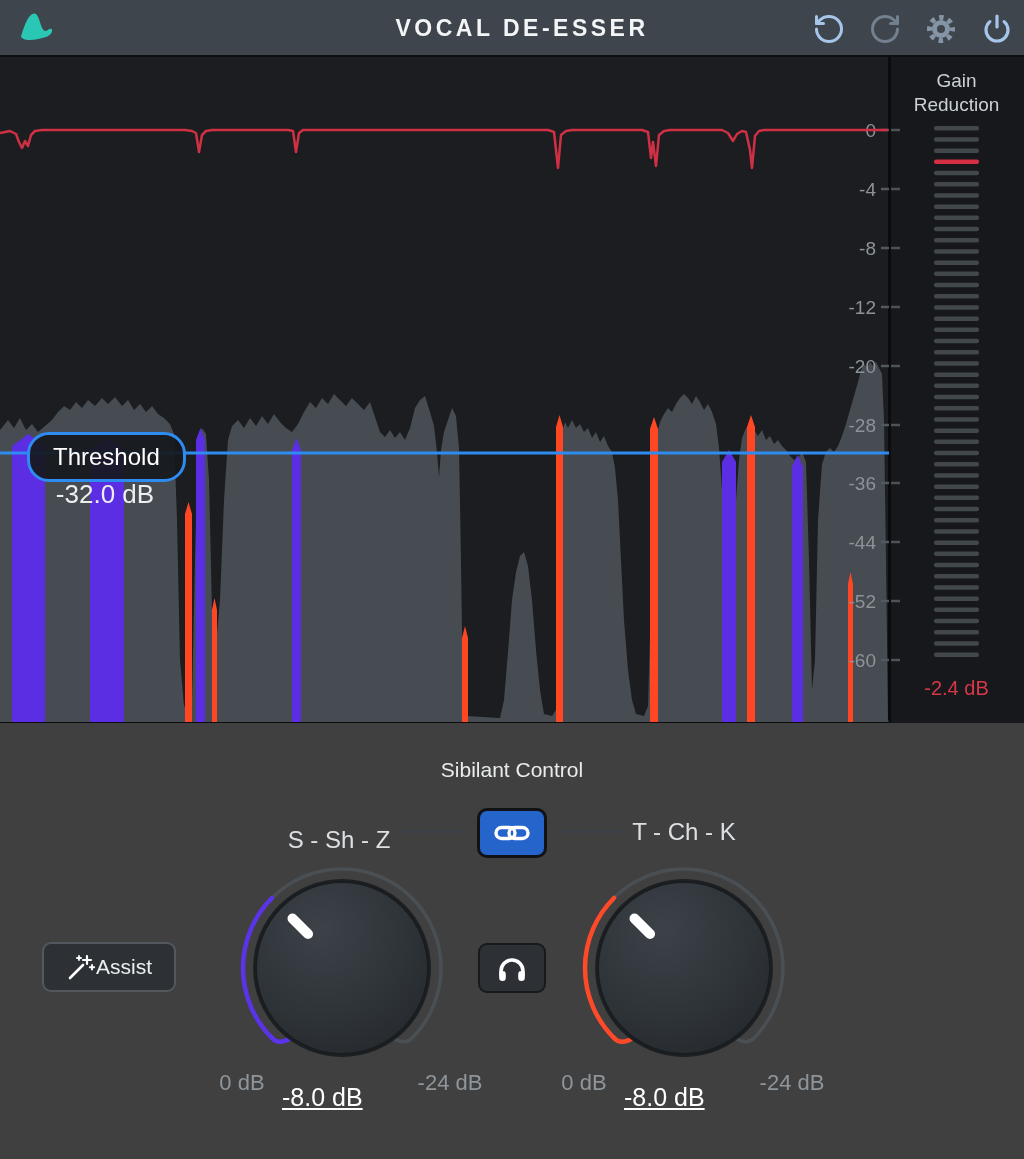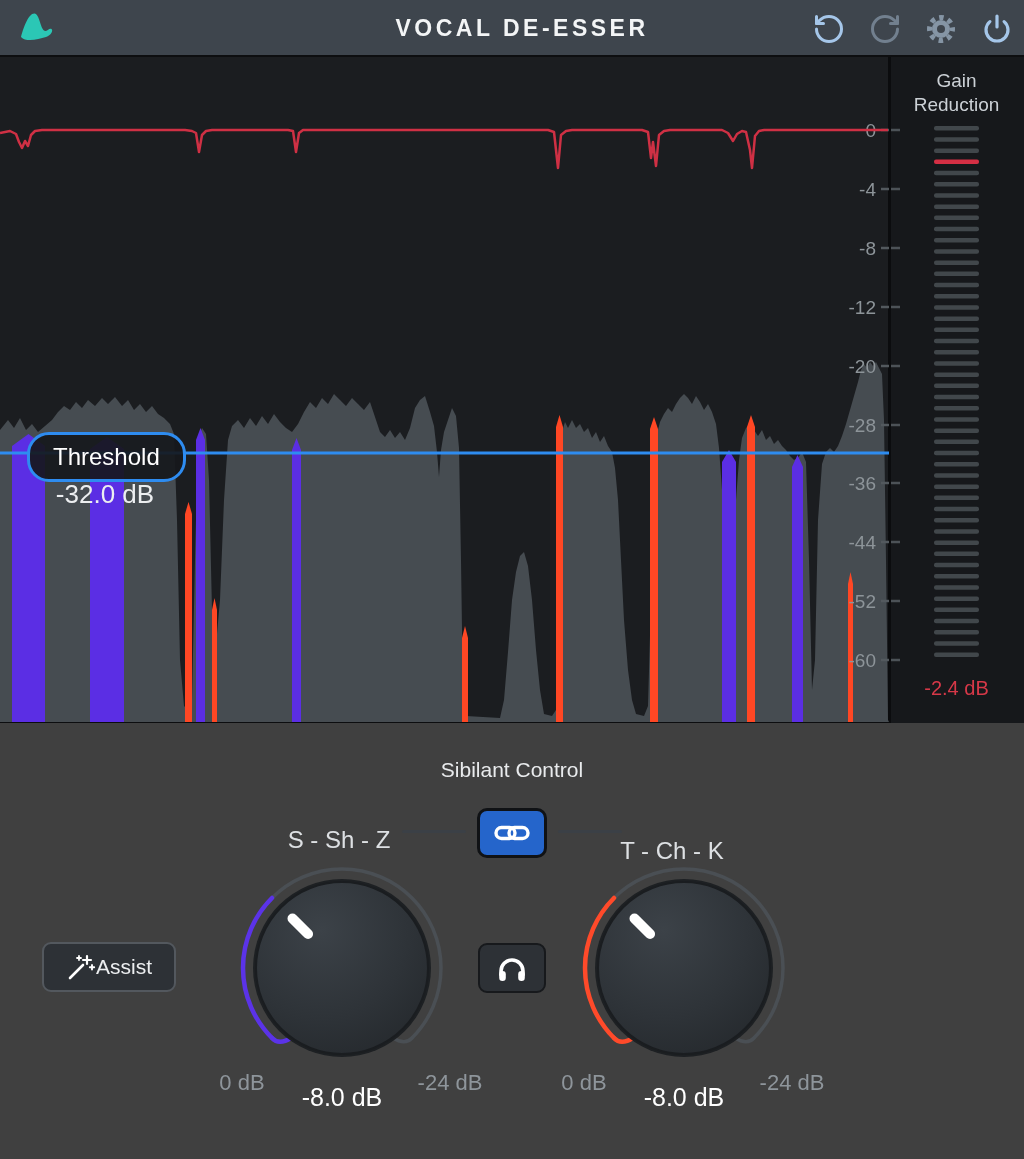--- a/index.html
+++ b/index.html
@@ -38,21 +38,21 @@
   }
   .gr-value{
     position:absolute;left:889px;top:620px;width:135px;text-align:center;
     color:#d63848;font-size:20px;
   }
   
   .controls{position:absolute;top:723px;left:0;width:1024px;height:436px;background:#404040;}
   .section-title{position:absolute;top:35px;left:0;right:0;text-align:center;color:#e9ebed;font-size:21px;}
   .band-label{position:absolute;top:95px;width:200px;text-align:center;color:#dde0e3;font-size:24px;}
   .band-left{left:239px;margin-top:8px;}
-  .band-right{left:572px;margin-top:19px;}
+  .band-right{left:584px;}
   .connector{position:absolute;top:107px;height:3px;width:64px;background:#3b4046;border-radius:2px;}
   .conn-left{left:402px;}
   .conn-right{left:558px;}
   .link-btn{
     position:absolute;left:477px;top:85px;width:70px;height:50px;box-sizing:border-box;
     background:#2565cb;border:3px solid #101215;border-radius:10px;
     display:flex;align-items:center;justify-content:center;cursor:pointer;
   }
   .assist-btn{
     position:absolute;left:42px;top:219px;width:134px;height:50px;box-sizing:border-box;
@@ -62,21 +62,21 @@
   }
   .phones-btn{
     position:absolute;left:478px;top:220px;width:68px;height:50px;box-sizing:border-box;
     background:#2d3136;border:2px solid #17191c;border-radius:9px;
     display:flex;align-items:center;justify-content:center;cursor:pointer;
   }
   .knob-svg{position:absolute;width:220px;height:220px;top:135px;cursor:pointer;}
   .knob-left{left:232px;}
   .knob-right{left:574px;}
   .knob-min,.knob-max{position:absolute;top:347px;color:#8e959b;font-size:22px;text-align:center;}
-  .knob-value{position:absolute;top:360px;color:#ffffff;font-size:25px;text-align:center;}
+  .knob-value{position:absolute;top:360px;color:#ffffff;font-size:25px;text-decoration:underline;}
   .kl-min{left:202px;width:80px;}  .kl-max{left:400px;width:100px;}  .kl-val{left:282px;width:120px;}
   .kr-min{left:544px;width:80px;}  .kr-max{left:742px;width:100px;}  .kr-val{left:624px;width:120px;}
 </style>
 </head>
 <body>
 
 <div class="titlebar">
   <svg class="logo" viewBox="0 0 44 44">
     <path d="M5 31 C8 20 13 7 18.5 7.5 C23.5 8 24 21 28 24.5 C30.5 26.5 33 21.5 35.5 23 C37.5 24.5 35 29.5 30 31 C22 33.5 10 36.5 5 31 Z" fill="#2bc7b5"></path>
   </svg>

